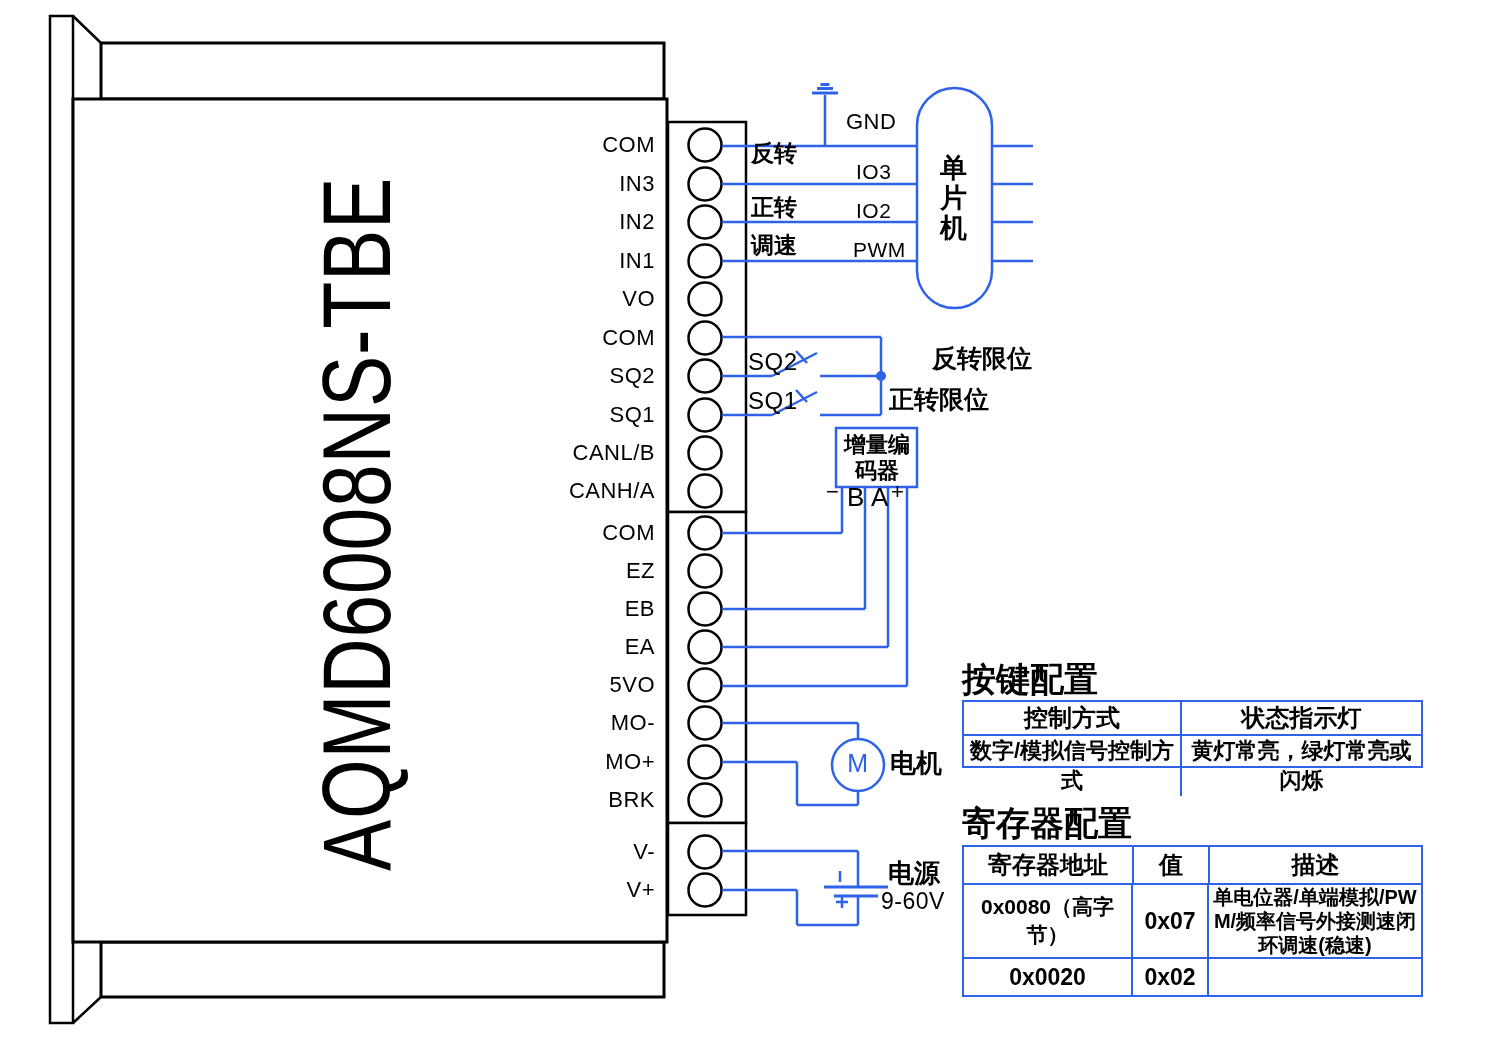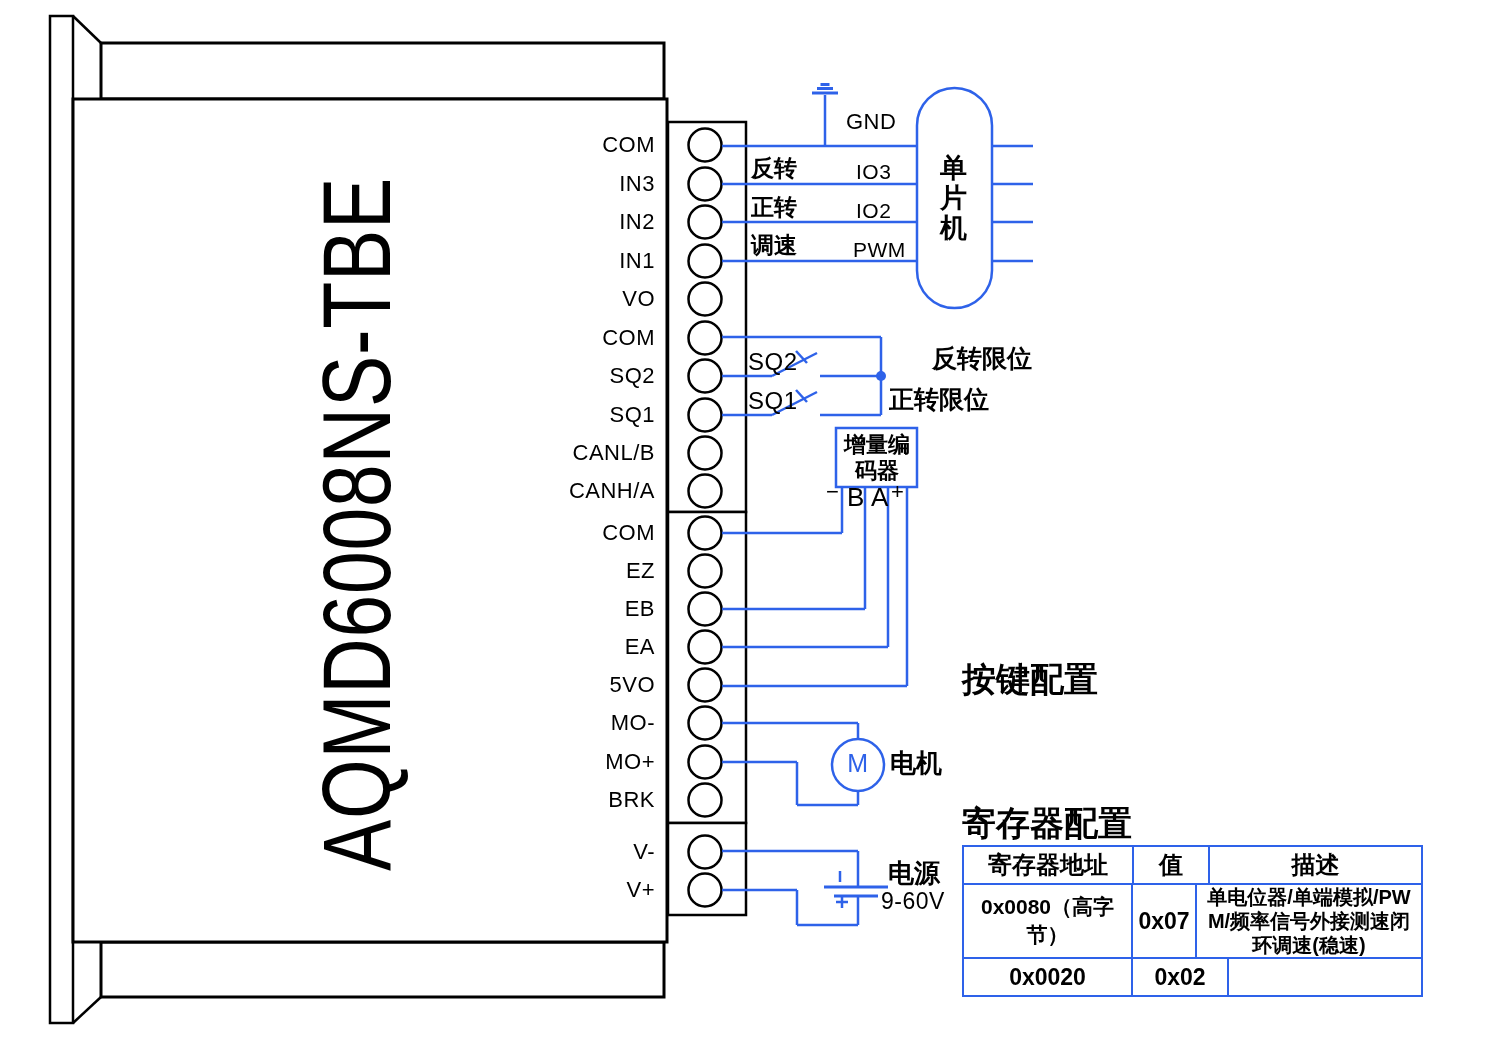--- a/index.html
+++ b/index.html
@@ -145,21 +145,21 @@
   <div class="tlabel" style="top:595px">EB</div>
   <div class="tlabel" style="top:633px">EA</div>
   <div class="tlabel" style="top:671px">5VO</div>
   <div class="tlabel" style="top:709px">MO-</div>
   <div class="tlabel" style="top:748px">MO+</div>
   <div class="tlabel" style="top:786px">BRK</div>
   <div class="tlabel" style="top:838px">V-</div>
   <div class="tlabel" style="top:876px">V+</div>
 
   <div class="lbl pin" style="left:846px;top:111px;font-size:22px">GND</div>
-  <div class="lbl cjk" style="left:751px;top:157px">反转</div>
+  <div class="lbl cjk" style="left:751px;top:142px">反转</div>
   <div class="lbl pin" style="left:856px;top:161px">IO3</div>
   <div class="lbl cjk" style="left:751px;top:196px">正转</div>
   <div class="lbl pin" style="left:856px;top:200px">IO2</div>
   <div class="lbl cjk" style="left:751px;top:234px">调速</div>
   <div class="lbl pin" style="left:853px;top:239px">PWM</div>
   <div class="mcu-text">单片机</div>
 
   <div class="lbl pin" style="left:748px;top:351px;font-size:24px">SQ2</div>
   <div class="lbl pin" style="left:748px;top:390px;font-size:24px">SQ1</div>
   <div class="lbl cjk" style="left:932px;top:347px;font-size:25px">反转限位</div>
@@ -171,32 +171,42 @@
   <div class="lbl pin" style="left:871px;top:487px;font-size:26px">A</div>
   <div class="lbl pin" style="left:891px;top:481px;font-size:22px">+</div>
 
   <div class="lbl pin blue" style="left:845px;top:753px;width:26px;text-align:center;font-size:25px">M</div>
   <div class="lbl cjk" style="left:890px;top:752px;font-size:26px">电机</div>
 
   <div class="lbl cjk" style="left:888px;top:862px;font-size:26px">电源</div>
   <div class="lbl pin" style="left:881px;top:891px;font-size:23px">9-60V</div>
 
   <div class="sect-title" style="left:962px;top:660px">按键配置</div>
+  <div class="tbl" style="left:962px;top:700px;width:461px;height:68px">
+    <div class="trow" style="height:34px">
+      <div class="tcell bR bB" style="width:218px;font-size:24px">控制方式</div>
+      <div class="tcell bB" style="flex:1;font-size:24px">状态指示灯</div>
+    </div>
+    <div class="trow" style="flex:1">
+      <div class="tcell bR" style="width:218px;font-size:22px">数字/模拟信号控制方式</div>
+      <div class="tcell" style="flex:1;font-size:22px">黄灯常亮，绿灯常亮或闪烁</div>
+    </div>
+  </div>
 
   <div class="sect-title" style="left:962px;top:804px">寄存器配置</div>
   <div class="tbl" style="left:962px;top:845px;width:461px;height:152px">
     <div class="trow" style="height:38px">
       <div class="tcell bR bB" style="width:170px;font-size:24px">寄存器地址</div>
       <div class="tcell bR bB" style="width:76px;font-size:24px">值</div>
       <div class="tcell bB" style="flex:1;font-size:24px">描述</div>
     </div>
     <div class="trow" style="height:74px">
       <div class="tcell bR bB" style="width:169px;font-size:21px">0x0080（高字节）</div>
-      <div class="tcell bR bB" style="width:64px;font-size:23px">0x07</div>
+      <div class="tcell bR bB" style="width:76px;font-size:23px">0x07</div>
       <div class="tcell bB" style="flex:1;font-size:20px;line-height:24px;word-break:break-all;padding:4px 2px">单电位器/单端模拟/PWM/频率信号外接测速闭环调速(稳速)</div>
     </div>
     <div class="trow" style="flex:1">
       <div class="tcell bR" style="width:169px;font-size:23px">0x0020</div>
-      <div class="tcell bR" style="width:96px;font-size:23px">0x02</div>
+      <div class="tcell bR" style="width:76px;font-size:23px">0x02</div>
     </div>
   </div>
 
 </div>
 
 </body></html>

